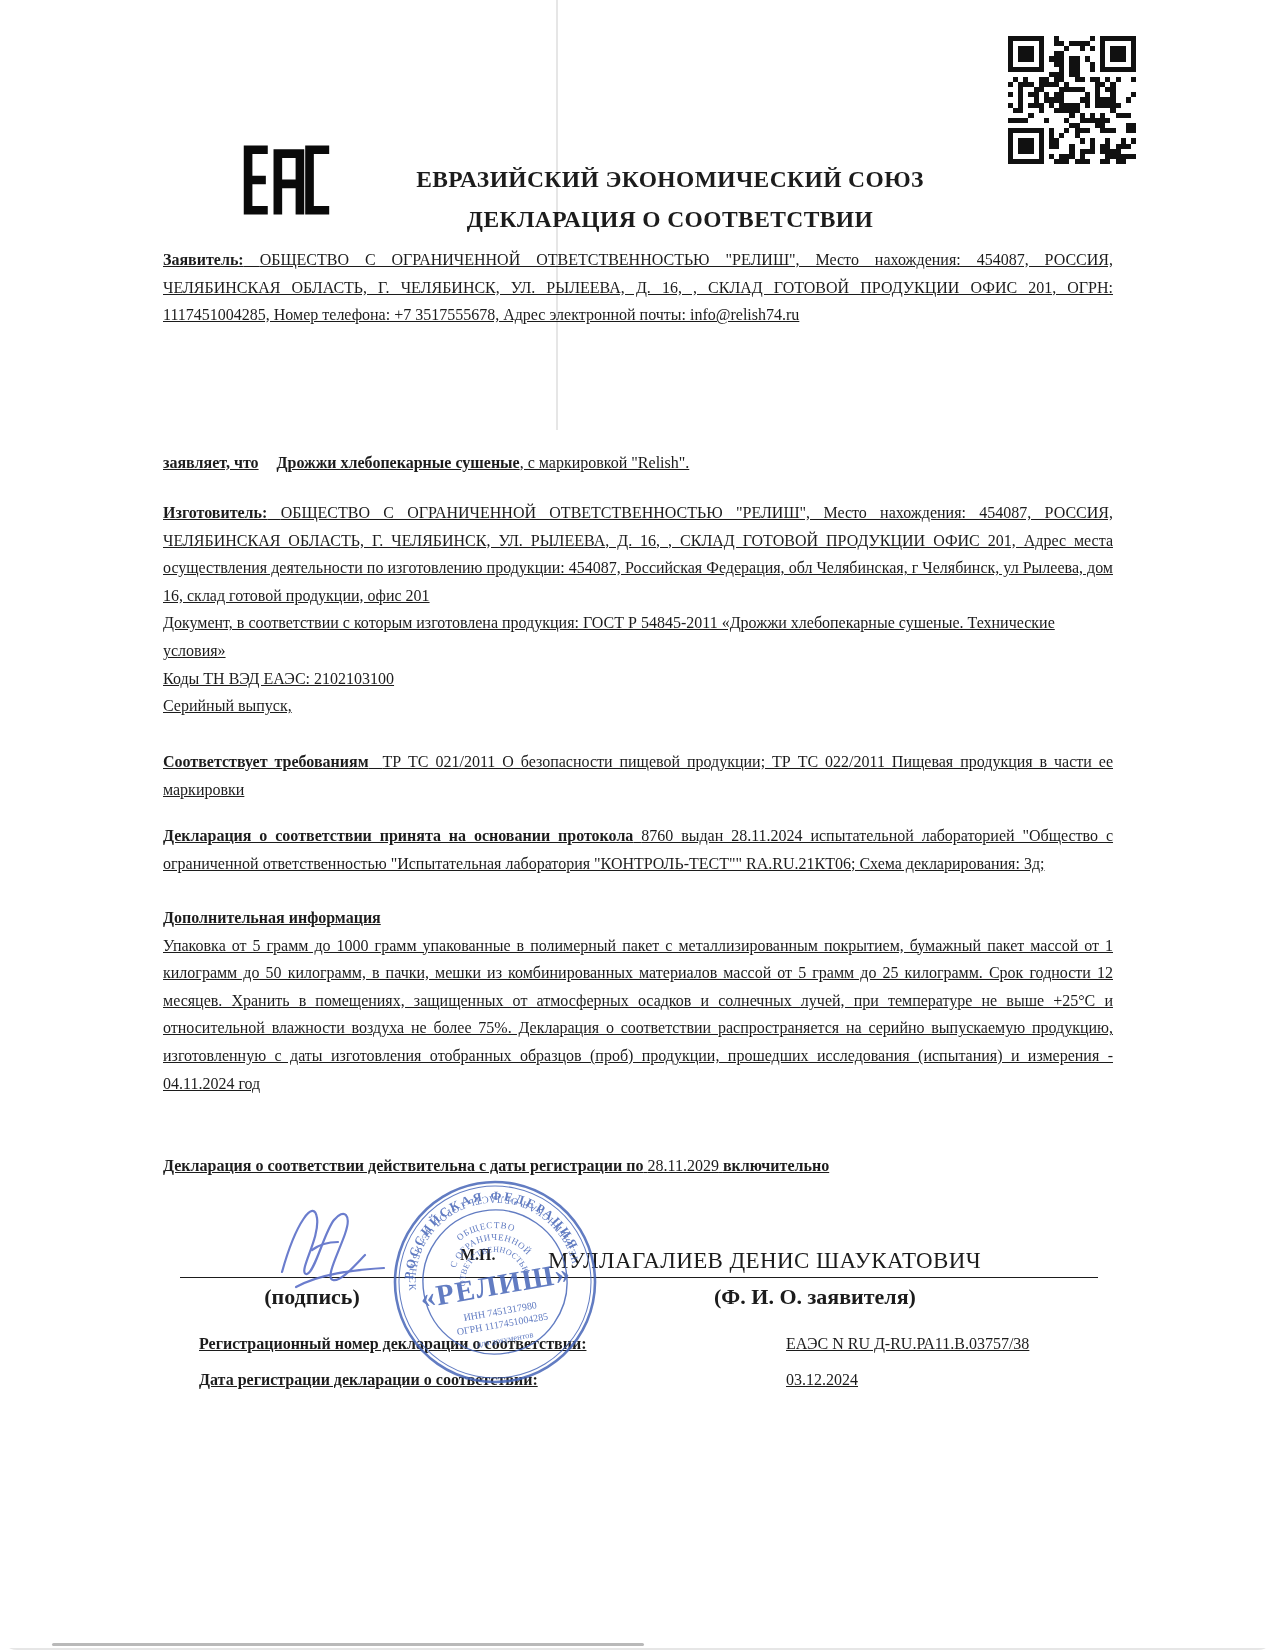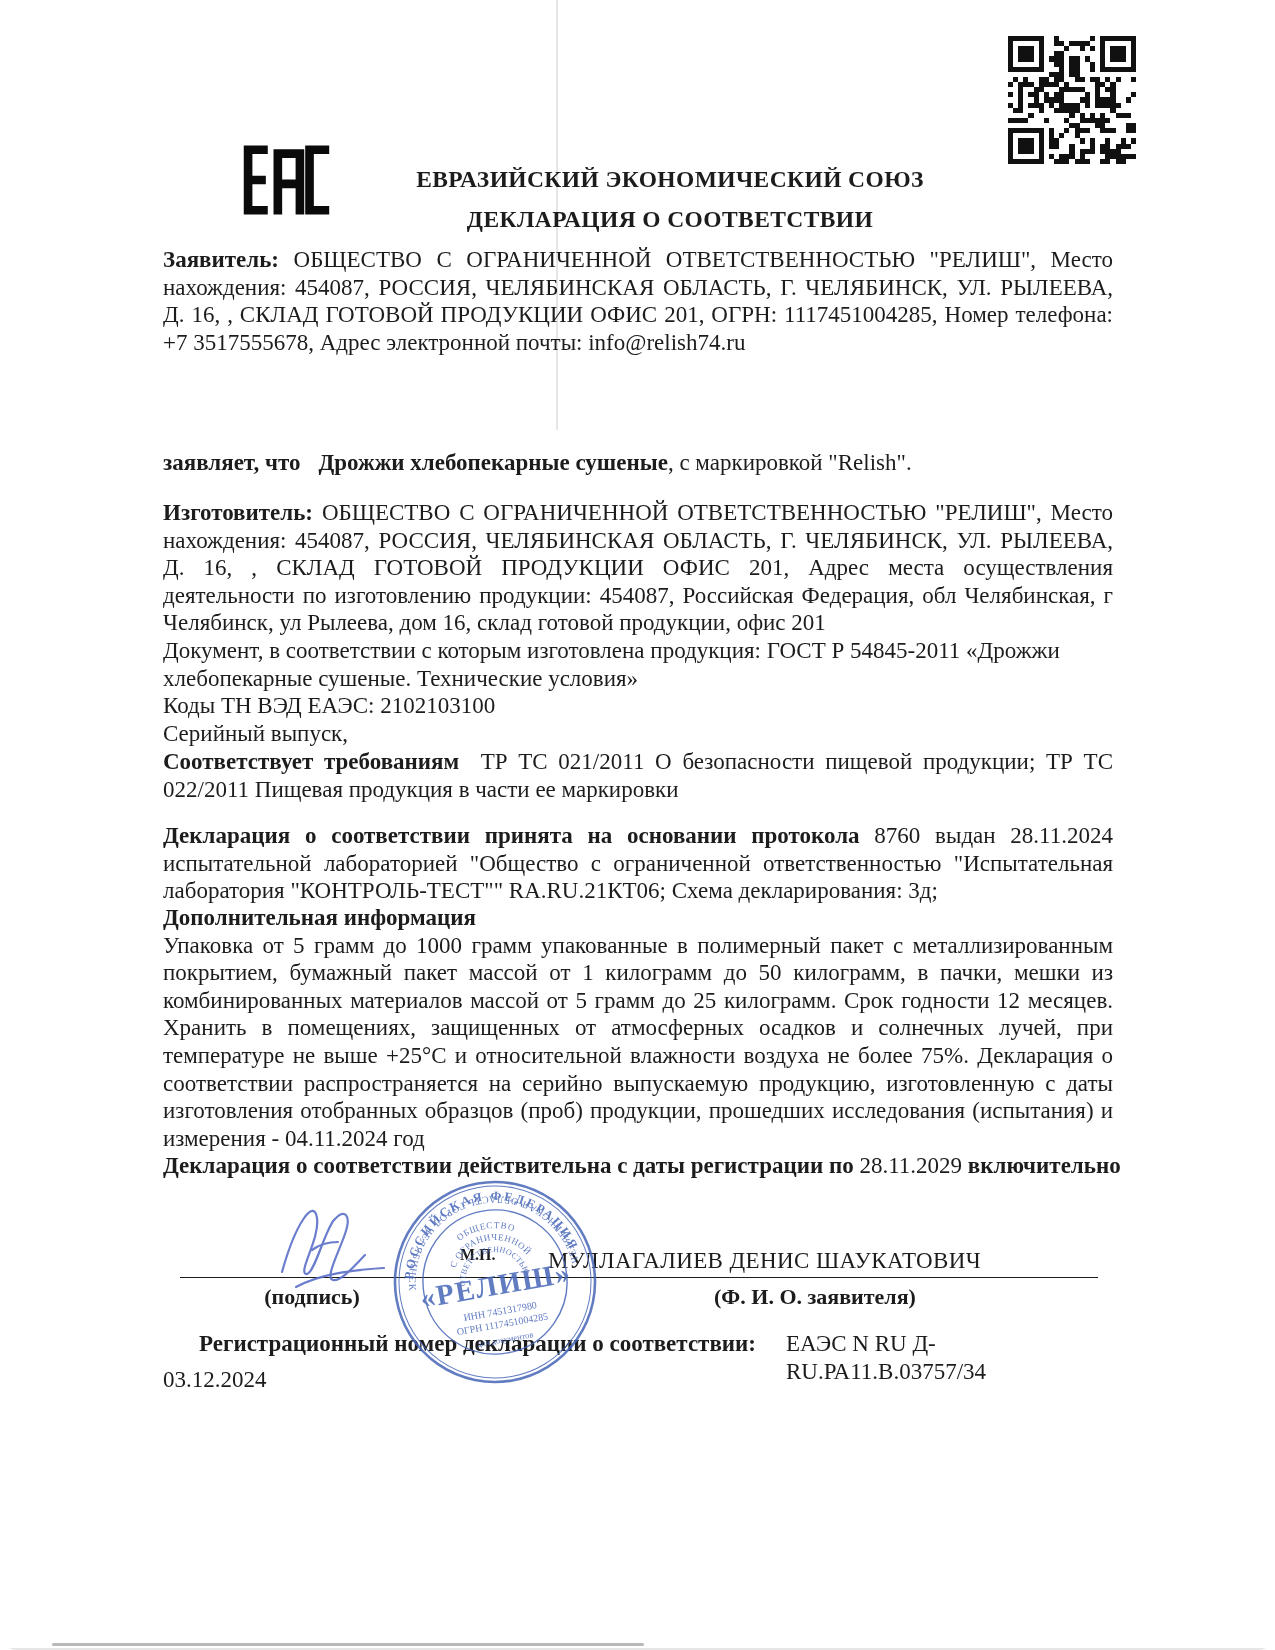--- a/index.html
+++ b/index.html
@@ -9,22 +9,23 @@
     font-family:"Liberation Serif", serif;
     color:#1c1c1c;
     position:relative;
     overflow:hidden;
   }
   .page { position:absolute; inset:0; background:#fff; overflow:hidden;border-radius:17px; }
   .block {
     position:absolute;
     left:163px;
     width:950px;
-    font-size:23px;
+    font-size:16px;
     line-height:27.6px;
+    text-decoration:underline;
   }
   .justify { text-align:justify; }
   .left { text-align:left; }
   .nowrap { white-space:nowrap; }
   b { font-weight:bold; }
   .gap-wide { margin-left:18px; }
 
   
   .title-wrap { position:absolute; left:310px; top:166px; width:720px; text-align:center; }
   .t1,.t2 { font-weight:bold; font-size:23.5px; letter-spacing:0.4px; }
@@ -352,19 +353,20 @@
   </svg>
 
   <div class="mp-label">М.П.</div>
   <div class="fio-name">МУЛЛАГАЛИЕВ ДЕНИС ШАУКАТОВИЧ</div>
   <div class="sig-line"></div>
   <div class="cap-podpis">(подпись)</div>
   <div class="cap-fio">(Ф. И. О. заявителя)</div>
 
   <div class="block reg" style="top:1330px">
     <span class="reg-lbl">Регистрационный номер декларации о соответствии:</span>
-    <span class="reg-val">ЕАЭС N RU Д-RU.РА11.В.03757/34</span>
+    <span class="reg-val">ЕАЭС N RU Д-RU.РА11.В.03757/38</span>
   </div>
   <div class="block reg" style="top:1366px">
+    <span class="reg-lbl">Дата регистрации декларации о соответствии:</span>
     <span class="reg-val">03.12.2024</span>
   </div>
 
 </div>
 
 </body></html>

